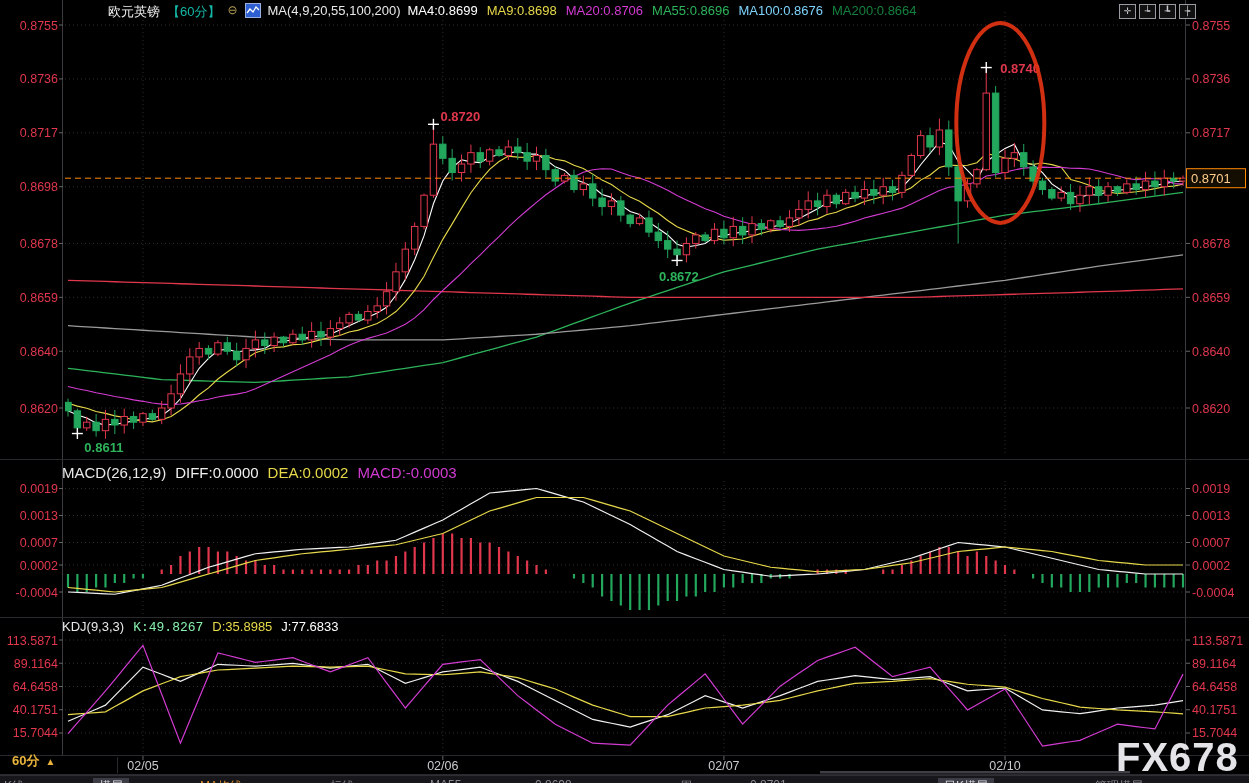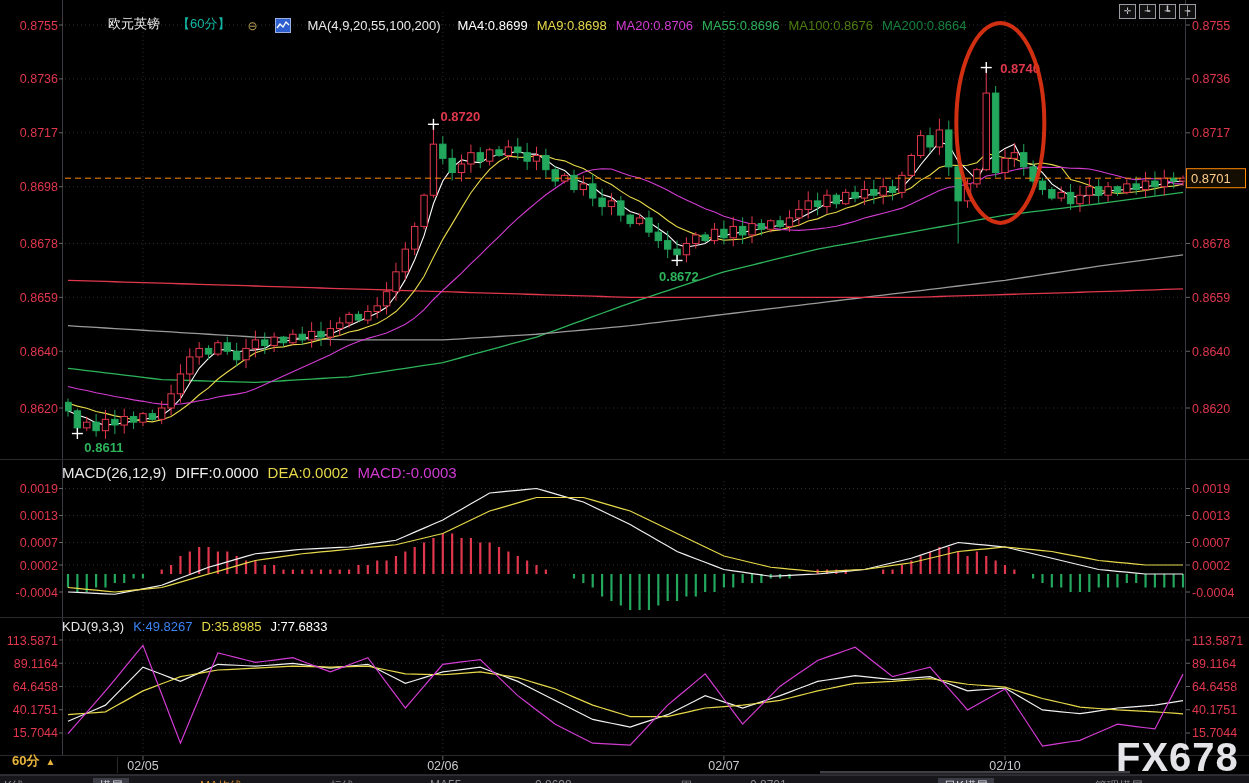--- a/index.html
+++ b/index.html
@@ -1,20 +1,20 @@
 <!DOCTYPE html>
 <html><head>
 <meta charset="utf-8">
 <style>
   html,body{margin:0;padding:0;background:#000;}
   body{width:1249px;height:783px;position:relative;overflow:hidden;
        font-family:"Liberation Sans", sans-serif;-webkit-font-smoothing:antialiased;}
   #chart{position:absolute;left:0;top:0;z-index:1;}
   .overlay{position:absolute;z-index:3;white-space:nowrap;}
-  #titlebar{left:108px;top:15px;font-size:13px;display:flex;align-items:flex-end;gap:17px;}
+  #titlebar{left:108px;top:3px;font-size:13px;display:flex;align-items:flex-start;gap:7px;}
   #titlebar .sym{color:#f0f0f0;}
   #titlebar .tf{color:#14b8a6;}
   #titlebar .collapse{color:#b09a50;font-size:12px;}
   .maicon{display:inline-block;width:14px;height:13px;background:#2d5fd0;border:1px solid #9ab0e0;
           position:relative;}
   .maicon svg{position:absolute;left:0;top:0;}
   #ma-values span{margin-right:9px;}
   #macd-header{left:62px;top:464px;font-size:15px;color:#e8e8e8;}
   #macd-header span{margin-right:9px;}
   #kdj-header{left:62px;top:619px;font-size:13px;color:#e8e8e8;}
@@ -568,36 +568,36 @@
 <div id="titlebar" class="overlay">
   <span class="sym">欧元英镑</span>
   <span class="tf">【60分】</span>
   <span class="collapse">⊖</span>
   <span class="maicon">
       <svg width="14" height="13">
         <polyline points="1,9 4,5 7,8 10,3 13,6" fill="none" stroke="#fff" stroke-width="1.3"></polyline>
       </svg>
     </span>
   <span style="color:#e8e8e8">MA(4,9,20,55,100,200)</span>
-  <span id="ma-values"><span style="color: rgb(255, 255, 255);">MA4:0.8699</span><span style="color: rgb(230, 216, 74);">MA9:0.8698</span><span style="color: rgb(210, 59, 210);">MA20:0.8706</span><span style="color: rgb(45, 179, 90);">MA55:0.8696</span><span style="color: #4d7c0f; margin-top: 8px;">MA100:0.8676</span><span style="color: #15803d;">MA200:0.8664</span></span>
+  <span id="ma-values"><span style="color: rgb(255, 255, 255);">MA4:0.8699</span><span style="color: rgb(230, 216, 74);">MA9:0.8698</span><span style="color: rgb(210, 59, 210);">MA20:0.8706</span><span style="color: rgb(45, 179, 90);">MA55:0.8696</span><span style="color: #7dd3fc; margin-top: 8px;">MA100:0.8676</span><span style="color: #15803d;">MA200:0.8664</span></span>
 </div>
 
 <div id="winbtns" class="overlay">
     <div class="wb">✛</div>
     <div class="wb">┶</div>
     <div class="wb">┺</div>
     <div class="wb">┾</div>
   </div>
 
 <div id="macd-header" class="overlay">
   <span>MACD(26,12,9)</span><span id="macd-values"><span style="color: rgb(240, 240, 240);">DIFF:0.0000</span><span style="color: rgb(230, 216, 74);">DEA:0.0002</span><span style="color: rgb(210, 59, 210);">MACD:-0.0003</span></span>
 </div>
 
 <div id="kdj-header" class="overlay">
-  <span>KDJ(9,3,3)</span><span id="kdj-values"><span style="color: #3b82f6;">K:49.8267</span><span style="color: rgb(230, 216, 74);">D:35.8985</span><span style="color: #ffffff;">J:77.6833</span></span>
+  <span>KDJ(9,3,3)</span><span id="kdj-values"><span style="color: #86efac; font-family: Liberation Mono, monospace;">K:49.8267</span><span style="color: rgb(230, 216, 74);">D:35.8985</span><span style="color: #ffffff;">J:77.6833</span></span>
 </div>
 
 <div id="interval" class="overlay">
   <span>60分</span><span class="arr">▲</span>
 </div>
 
 <div id="bottombar" class="overlay">
     <span style="left: 4px;">K线</span>
     <span class="hl" style="left: 93px;">横屏</span>
     <span class="orange" style="left: 200px;">MA均线</span>

